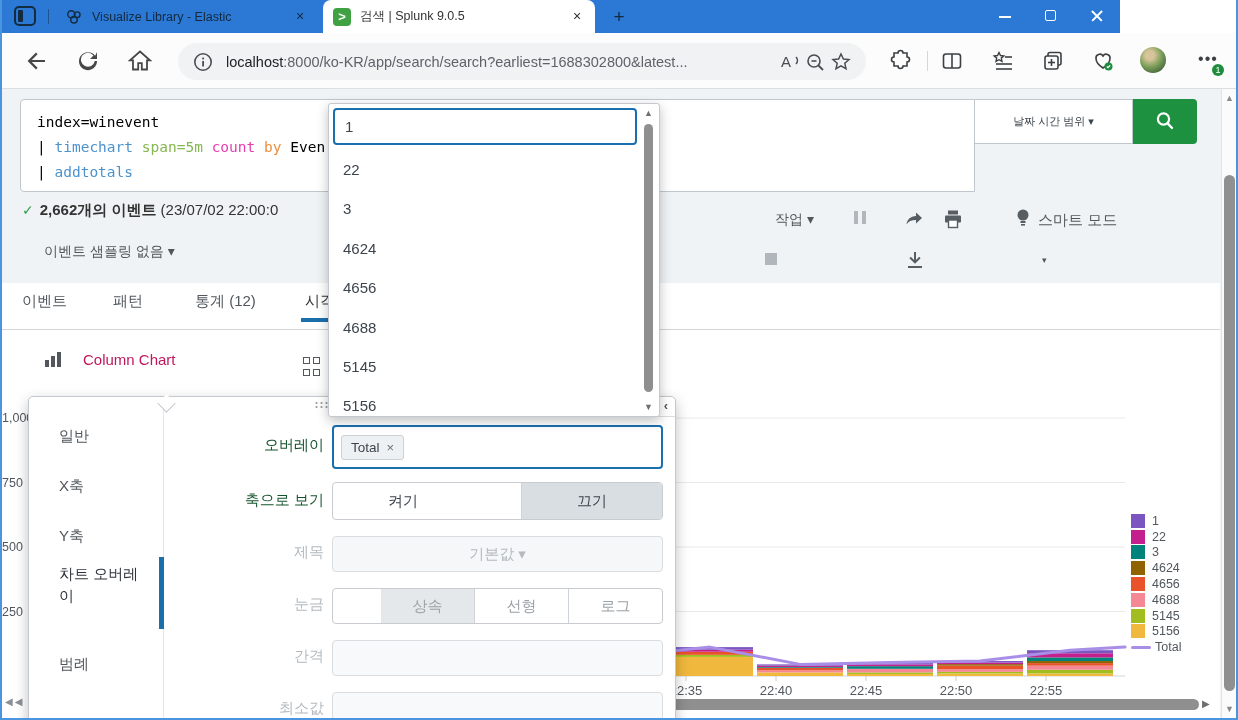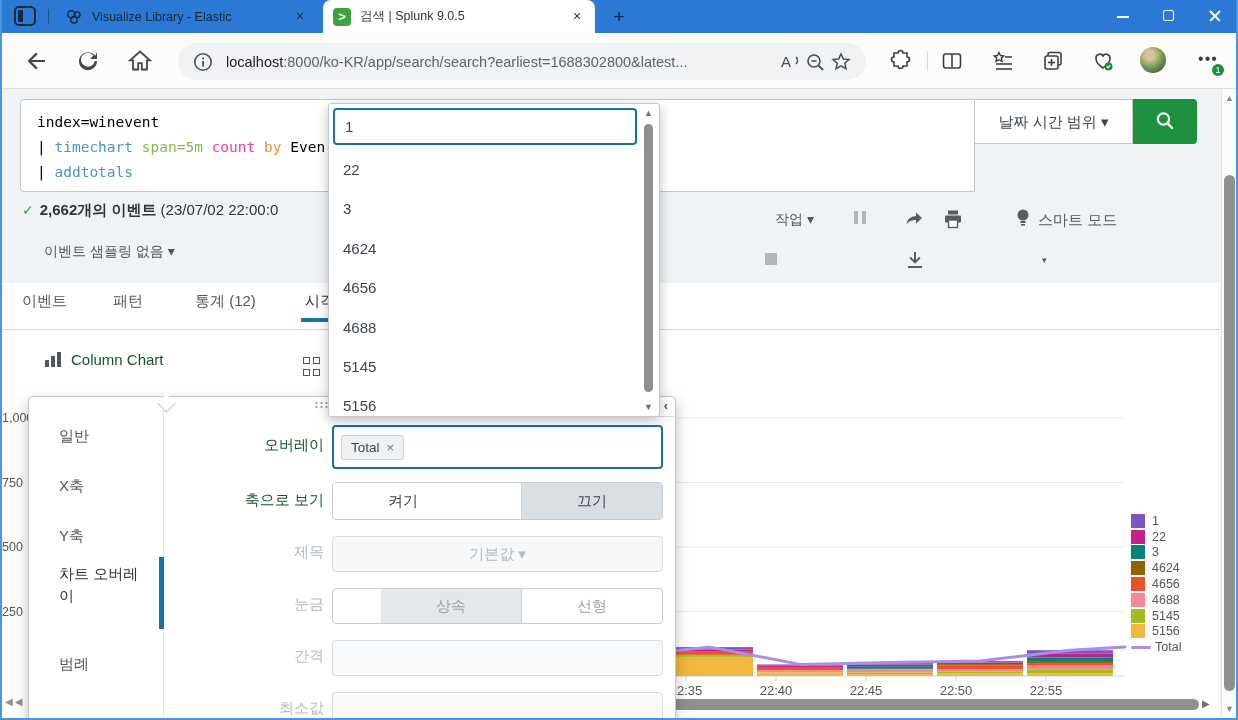--- a/index.html
+++ b/index.html
@@ -1,21 +1,21 @@
 <!DOCTYPE html>
 <html><head>
 <meta charset="utf-8">
 <style>
   html,body{margin:0;padding:0;background:#666;}
   *{box-sizing:border-box;}
   body{font-family:"Liberation Sans",sans-serif;}
   .window{position:relative;width:1238px;height:720px;background:#fff;overflow:hidden;
           border-left:2px solid #4b94e0;border-right:2px solid #4b94e0;border-bottom:2px solid #4b94e0;}
   
-  .titlebar{position:absolute;left:-2px;top:0;width:1238px;height:33px;background:#2b79d4;}
+  .titlebar{position:absolute;left:-2px;top:0;width:1120px;height:33px;background:#2b79d4;}
   .tab-actions{position:absolute;left:14px;top:6px;width:22px;height:20px;border:2px solid #132c42;border-radius:5px;}
   .tab-actions::before{content:"";position:absolute;left:2px;top:2px;width:5px;height:12px;background:#132c42;border-radius:1px;}
   .tb-divider{position:absolute;left:48px;top:9px;width:1px;height:15px;background:rgba(10,40,70,.45);}
   .tab{position:absolute;top:0;height:33px;display:flex;align-items:center;padding:0 10px;}
   .tab.inactive{left:55px;width:263px;color:#14293e;}
   .tab.active{left:323px;width:272px;background:#fff;border-radius:8px 8px 0 0;color:#333;}
   .tab-title{font-size:12.5px;margin-left:9px;white-space:nowrap;overflow:hidden;flex:1;}
   .tab-close{width:16px;height:16px;line-height:15px;text-align:center;font-size:14px;border-radius:3px;color:inherit;}
   .fav-elastic{width:18px;height:18px;}
   .fav-splunk{width:18px;height:18px;background:#3fa142;border-radius:4px;color:#fff;font-weight:bold;
@@ -42,39 +42,39 @@
   .more{position:absolute;left:1194px;top:14px;width:28px;height:28px;color:#3c4043;font-size:16px;letter-spacing:1px;
         text-align:center;line-height:24px;}
   .more .badge{position:absolute;right:-2px;bottom:-1px;width:12px;height:12px;border-radius:50%;background:#1e8e3e;
         color:#fff;font-size:9px;line-height:12px;text-align:center;letter-spacing:0;}
   
   .content{position:absolute;left:-2px;top:89px;width:1238px;height:629px;background:#f0f3f5;overflow:hidden;}
   .results-panel{position:absolute;left:0;top:194px;width:1220px;bottom:0;background:#fff;}
   .search-box{position:absolute;left:20px;top:10px;width:955px;height:93px;background:#fff;border:1px solid #bfc7cd;border-radius:4px 0 0 4px;
               font-family:"DejaVu Sans Mono",monospace;font-size:14.5px;line-height:25px;padding:10px 0 0 16px;color:#000;white-space:pre;}
   .timerange-btn{position:absolute;left:975px;top:10px;width:158px;height:45px;background:#fff;border:1px solid #bfc7cd;border-left:none;
-              font-size:15px;color:#3c444d;text-align:center;line-height:43px;}
+              font-size:11px;color:#3c444d;text-align:center;line-height:43px;}
   .search-btn{position:absolute;left:1133px;top:10px;width:64px;height:45px;background:#1e9141;border-radius:0 4px 4px 0;}
   .search-btn svg{position:absolute;left:21px;top:11px;}
   
   .result-line{position:absolute;left:22px;top:112px;font-size:15px;color:#333;white-space:nowrap;}
   .result-line .chk{color:#2e9e4b;margin-right:6px;font-size:14px;}
   .result-line b{font-weight:bold;}
   .sampling{position:absolute;left:44px;top:154px;font-size:14px;color:#51575d;}
   .jobctl{position:absolute;font-size:14px;color:#51575d;white-space:nowrap;}
   .icon-pause i{display:inline-block;width:4px;height:13px;background:#b0b6bb;margin:0 2px;}
   .icon-stop{width:12px;height:12px;background:#b0b6bb;}
   .caret{font-size:9px;color:#51575d;position:relative;top:-1px;}
   
   .rtab{position:absolute;top:203px;font-size:15px;color:#51575d;}
   .rtab.active{color:#333;}
   .rtab.active::after{content:"";position:absolute;left:-4px;right:-4px;bottom:-11px;height:4px;background:#1c6fad;}
   .tabs-border{position:absolute;left:0;top:240px;width:1220px;height:1px;background:#d2d6d9;}
   
-  .cc-btn{position:absolute;left:45px;top:262px;display:flex;align-items:center;color:#14532d;font-size:15px;}
+  .cc-btn{position:absolute;left:45px;top:262px;display:flex;align-items:center;color:#be185d;font-size:15px;gap:12px;}
   .cc-bars{display:flex;align-items:flex-end;margin-right:8px;}
   .cc-bars i{display:block;width:4px;background:#51575d;margin-right:2px;}
   .fmt-btn{position:absolute;left:195px;top:258px;width:90px;height:40px;background:#e4e8eb;border-radius:4px;
            display:flex;align-items:center;justify-content:center;color:#51575d;font-size:15px;}
   .trellis{position:absolute;left:303px;top:268px;width:20px;height:20px;display:grid;grid-template-columns:7px 7px;grid-gap:3px;}
   .trellis i{width:7px;height:7px;border:1.6px solid #51575d;}
   
   .chart-svg{position:absolute;left:0;top:306px;}
   .legend{position:absolute;left:1131px;top:424px;width:86px;}
   .lg-row{display:flex;align-items:center;height:15.8px;}
@@ -412,20 +412,21 @@
           <div class="sel">끄기</div>
         </div>
 
       <div class="frow-label dis" style="top:146px">제목</div>
       <div class="fctl def-btn" style="top:139px">기본값 ▾</div>
 
       <div class="frow-label dis" style="top:198px">눈금</div>
       <div class="fctl seg dis" style="top:191px;height:36px;line-height:34px" id="scale-seg">
           <div class="sel">상속</div>
           <div>선형</div>
+          <div>로그</div>
         </div>
 
       <div class="frow-label dis" style="top:250px">간격</div>
       <div class="fctl empty-input" style="top:243px"></div>
 
       <div class="frow-label dis" style="top:302px">최소값</div>
       <div class="fctl empty-input" style="top:295px"></div>
     </div>
 
     <div class="dropdown" id="dropdown">

